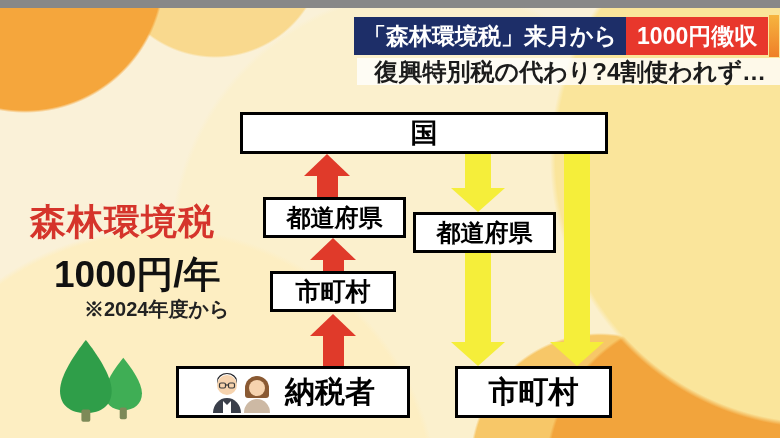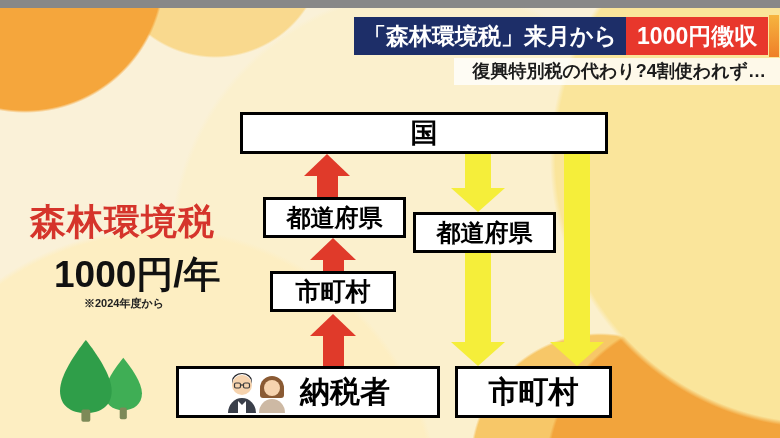--- a/index.html
+++ b/index.html
@@ -19,39 +19,39 @@
 
   
   .headline{ position:absolute; top:9px; left:354px; height:38px; display:flex; }
   .hl-seg{ display:flex; align-items:center; font-weight:bold; font-size:23px; color:#fff; white-space:nowrap; }
   .hl-navy{ background:#1d2e68; padding:0 9px; }
   .hl-red{ background:#e8372c; padding:0 11px;text-align:right; }
   .edge-bar{ position:absolute; top:7px; right:1px; width:10px; height:42px;
              background:linear-gradient(180deg,#f6b53f,#ef7f28); }
   .subtitle{ position:absolute; top:50px; right:0; height:27px; line-height:27px;
              background:rgba(255,255,255,0.78); color:#1c1c1c; font-weight:bold;
-             font-size:18px; padding:0 14px 0 18px; white-space:nowrap; }
+             font-size:24px; padding:0 14px 0 18px; white-space:nowrap; }
 
   
   .tax-name{ position:absolute; left:30px; top:190px; font-size:36px; font-weight:bold;
              color:#d5342b; letter-spacing:1px; white-space:nowrap; }
   .tax-amount{ position:absolute; left:54px; top:242px; font-size:37px; font-weight:bold;
                color:#111; white-space:nowrap;text-align:center; }
-  .tax-note{ position:absolute; left:84px; top:288px; font-size:11px; font-weight:bold;
+  .tax-note{ position:absolute; left:84px; top:288px; font-size:20px; font-weight:bold;
              color:#222; white-space:nowrap; }
   .trees{ position:absolute; left:52px; top:328px; }
 
   
   .dbox{ position:absolute; background:#fff; border:3px solid #000; display:flex;
          align-items:center; justify-content:center; font-weight:bold; color:#000;
          white-space:nowrap; }
   .box-national   { left:240px; top:104px; width:368px; height:42px; font-size:27px; }
   .box-pref-left  { left:263px; top:189px; width:143px; height:41px; font-size:24px; }
   .box-muni-left  { left:270px; top:263px; width:126px; height:41px; font-size:25px; }
-  .box-taxpayer   { left:176px; top:358px; width:264px; height:52px; font-size:30px; gap:10px; }
+  .box-taxpayer   { left:176px; top:358px; width:234px; height:52px; font-size:30px; gap:10px; }
   .box-pref-right { left:413px; top:204px; width:143px; height:41px; font-size:24px; }
   .box-muni-right { left:455px; top:358px; width:157px; height:52px; font-size:30px; }
 
   
   .arrow{ position:absolute; display:flex; flex-direction:column; align-items:center; }
   .arrow.red{ --c:#e03a2a; }
   .arrow.yellow{ --c:#f5ee3a; }
   .arrow.up .head{ width:0; height:0; border-left:23px solid transparent;
                    border-right:23px solid transparent; border-bottom:22px solid var(--c); }
   .arrow.up .body{ width:21px; flex:1; background:var(--c); }

